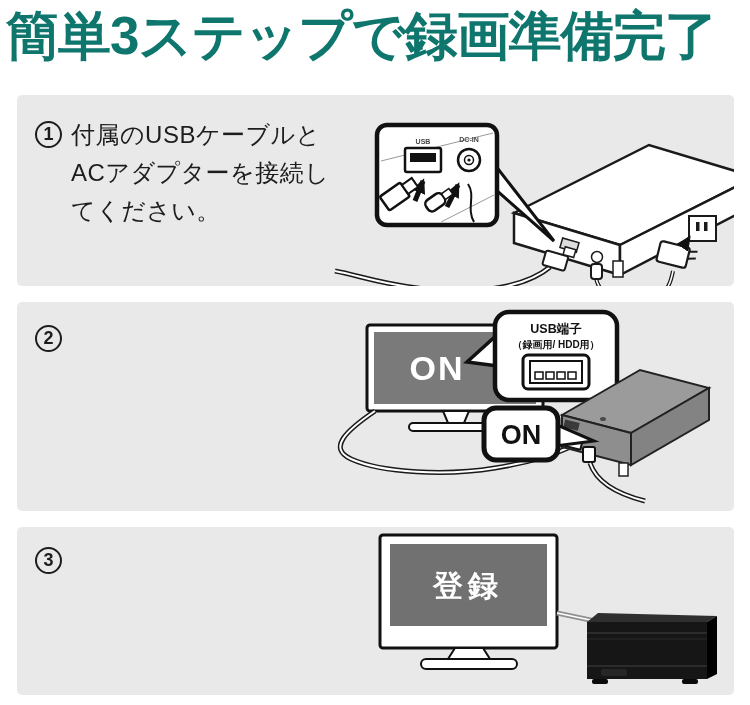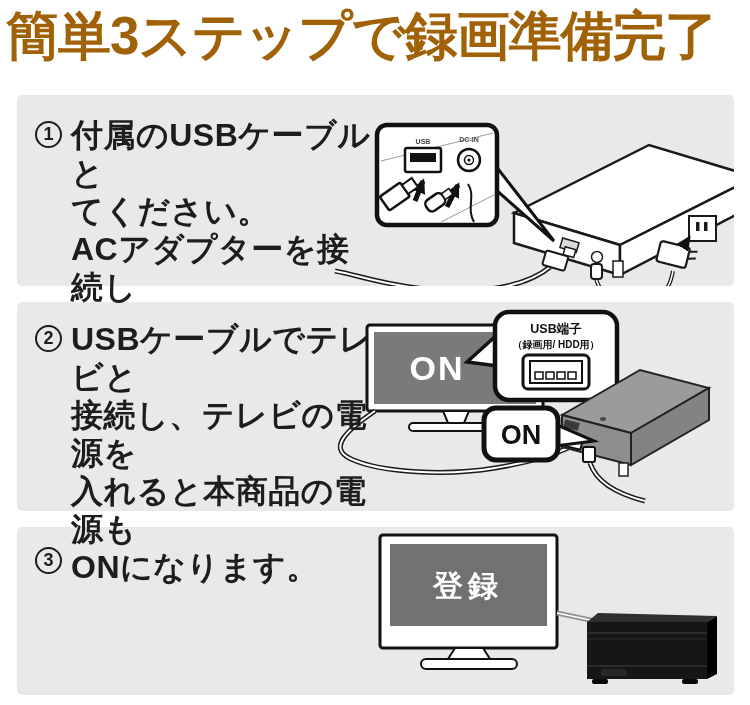--- a/index.html
+++ b/index.html
@@ -1,51 +1,51 @@
 <!DOCTYPE html>
 <html><head>
 <meta charset="utf-8">
 <style>
   html,body{margin:0;padding:0;background:#fff;}
   body{font-family:"Liberation Sans","DejaVu Sans",sans-serif;}
   #stage{position:relative;width:750px;height:705px;background:#fff;overflow:hidden;}
   .page-title{
     position:absolute;top:2px;left:6px;width:740px;height:70px;
-    font-size:53px;font-weight:900;color:#a16207;letter-spacing:-1px;
+    font-size:53px;font-weight:900;color:#0f766e;letter-spacing:-1px;
     line-height:68px;white-space:nowrap;
   }
   .panel{
     position:absolute;left:17px;width:717px;background:#e9e9e9;border-radius:5px;
   }
   .panel svg{position:absolute;top:0;left:0;display:block;}
   .step-text{
     position:absolute;left:18px;display:flex;gap:9px;z-index:2;width:340px;
   }
   .num{
     width:27px;height:27px;border:2.5px solid #1d1d1d;border-radius:50%;
     display:flex;align-items:center;justify-content:center;
     font-size:18px;font-weight:700;color:#1d1d1d;flex:none;margin-top:5px;box-sizing:border-box;
   }
-  .lines{font-size:32px;font-weight:700;color:#1d1d1d;line-height:38px;letter-spacing:0.5px;}
+  .lines{font-size:24px;font-weight:400;color:#1d1d1d;line-height:38px;letter-spacing:0.5px;}
   svg text{font-family:"Liberation Sans","DejaVu Sans",sans-serif;}
 </style>
 </head>
 <body>
 
 <div id="stage">
 
   <div class="page-title">簡単3ステップで録画準備完了</div>
 
   <section class="panel" style="top:95px;height:191px;">
     <div class="step-text" style="top:21px;">
       <span class="num">1</span>
       <div class="lines">
         <div>付属のUSBケーブルと</div>
+        <div>ACアダプターを接続し</div>
         <div>てください。</div>
-        <div>ACアダプターを接続し</div>
       </div>
     </div>
     <svg width="717" height="191" viewBox="0 0 717 191">
       <defs>
         <marker id="arrow" markerUnits="userSpaceOnUse" markerWidth="18" markerHeight="18" refX="12" refY="8" orient="auto">
           <path d="M0,1 L15,8 L0,15 z" fill="#111"></path>
         </marker>
       </defs>
 
       <g>
@@ -115,26 +115,20 @@
           <rect x="408" y="99" width="20" height="13" rx="5" fill="#fff" stroke="#111" stroke-width="2.5"></rect>
           <rect x="428" y="102" width="9" height="7" fill="#fff" stroke="#111" stroke-width="1.5"></rect>
         </g>
       </g>
     </svg>
   </section>
 
   <section class="panel" style="top:302px;height:209px;">
     <div class="step-text" style="top:18px;">
       <span class="num">2</span>
-      <div class="lines">
-        <div>USBケーブルでテレビと</div>
-        <div>接続し、テレビの電源を</div>
-        <div>入れると本商品の電源も</div>
-        <div>ONになります。</div>
-      </div>
     </div>
     <svg width="717" height="209" viewBox="0 0 717 209">
 
       <g>
         <rect x="350" y="23" width="176" height="86" rx="3" fill="#fff" stroke="#111" stroke-width="3"></rect>
         <rect x="357" y="30" width="162" height="72" fill="#7a7a7a"></rect>
         <text x="420" y="78" font-size="34" font-weight="bold" fill="#fff" text-anchor="middle" letter-spacing="2">ON</text>
         <polygon points="426,109 452,109 447,121 431,121" fill="#fff" stroke="#111" stroke-width="2"></polygon>
         <rect x="392" y="121" width="94" height="8" rx="4" fill="#fff" stroke="#111" stroke-width="2"></rect>
       </g>

